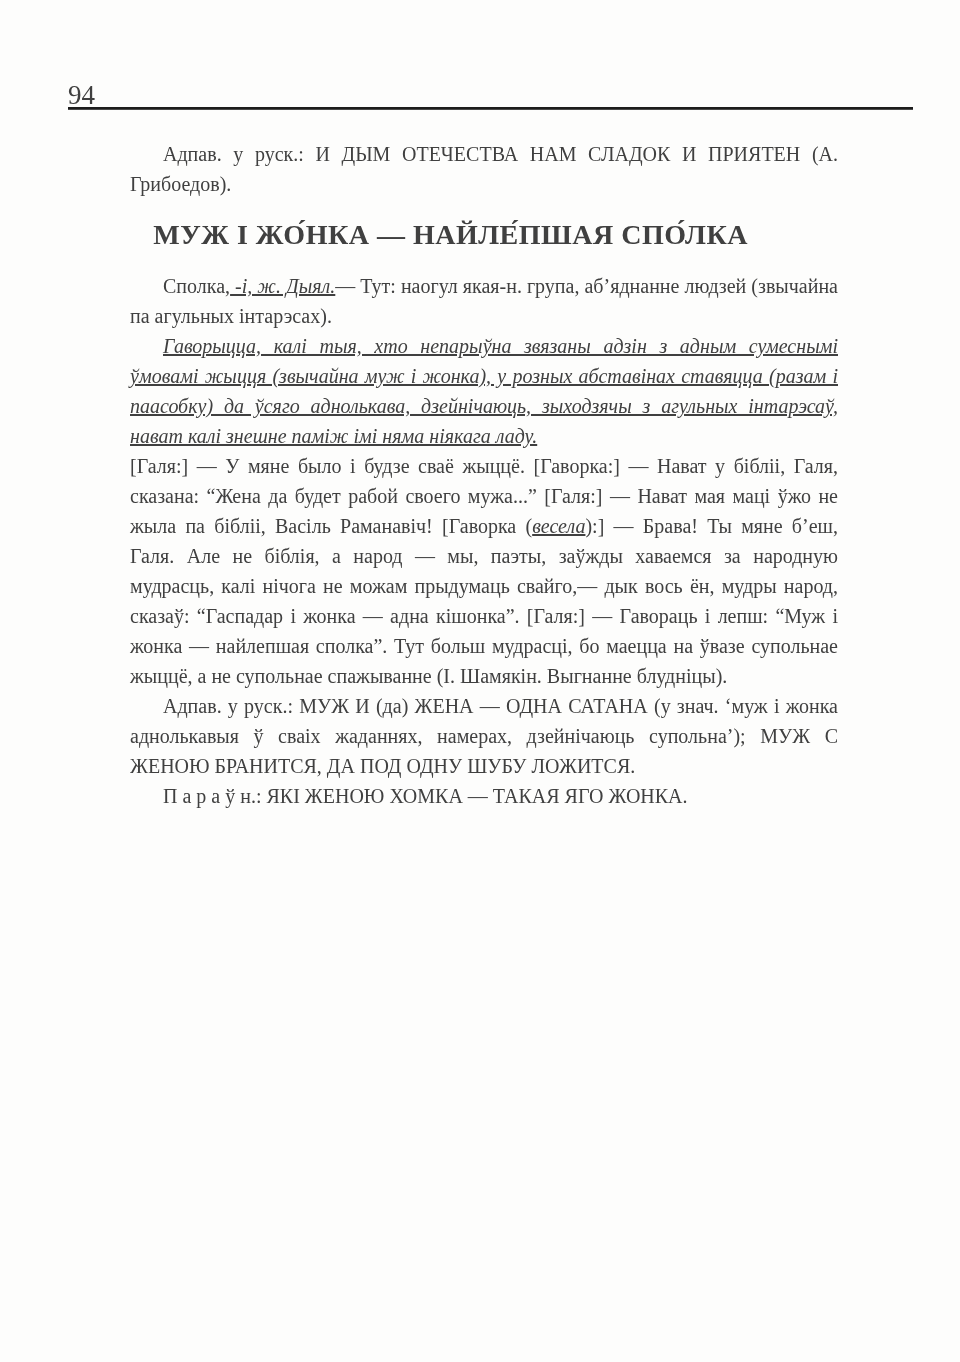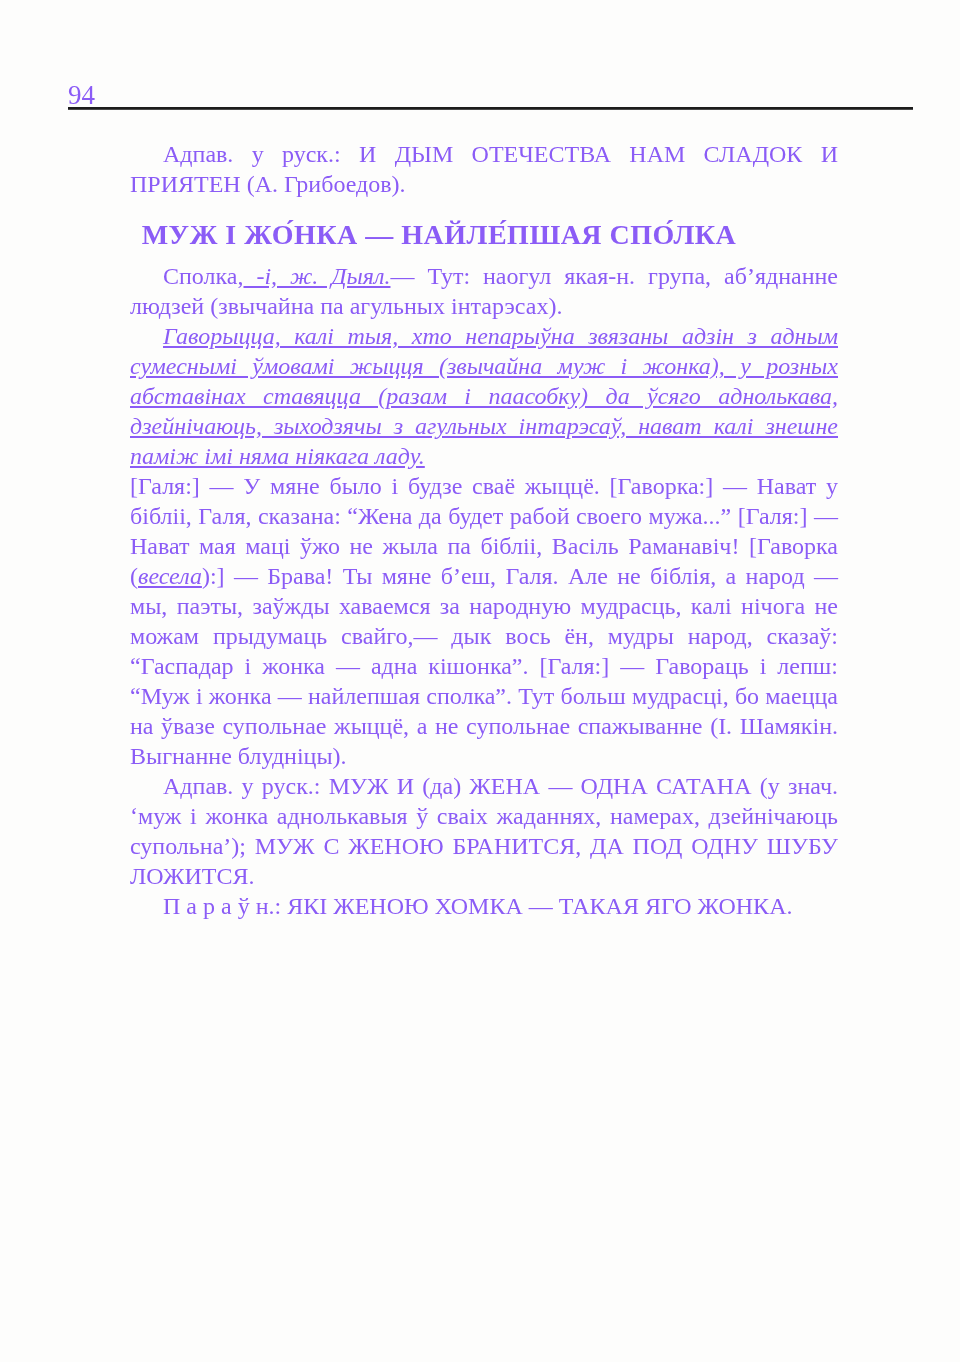--- a/index.html
+++ b/index.html
@@ -5,21 +5,21 @@
   html,body{margin:0;padding:0;}
   body{
     width:960px;height:1362px;
     background:#e9e9e9;
     font-family:"Liberation Serif","DejaVu Serif",serif;
   }
   .page{
     position:relative;
     width:960px;height:1362px;
     background:#fdfdfc;
-    color:#8b5cf6;
+    color:#404040;
     overflow:hidden;
   }
   .page-number{
     position:absolute;
     left:68px;top:82px;
     font-size:27px;
     line-height:27px;
   }
   .rule{
     position:absolute;
@@ -35,29 +35,29 @@
     height:1px;
     background:#4a4a4a;
   }
   .column{
     position:absolute;
     left:130px;top:139px;
     width:708px;
   }
   .column p{
     margin:0;
-    font-size:24px;
+    font-size:20px;
     line-height:30px;
     text-align:justify;
   }
   .indent{text-indent:33px;}
   .p-cmp-top{margin-top:24px;}
   .headword{
-    margin:18px 90px 8px 0;
-    text-align:center;
+    margin:18px 90px 18px 0;
+    text-align:right;
     font-size:28px;
     line-height:36px;
     font-weight:700;
     letter-spacing:0.5px;
   }
   .p-def{margin-top:29px;}
   .p-meaning{margin-top:34px;font-weight:700;}
   .p-usage{margin-top:19px;font-style:italic;text-decoration:underline;}
   .p-example{margin-top:16px;margin-left:30px;}
   .p-rus-bot{margin-top:28px;}

